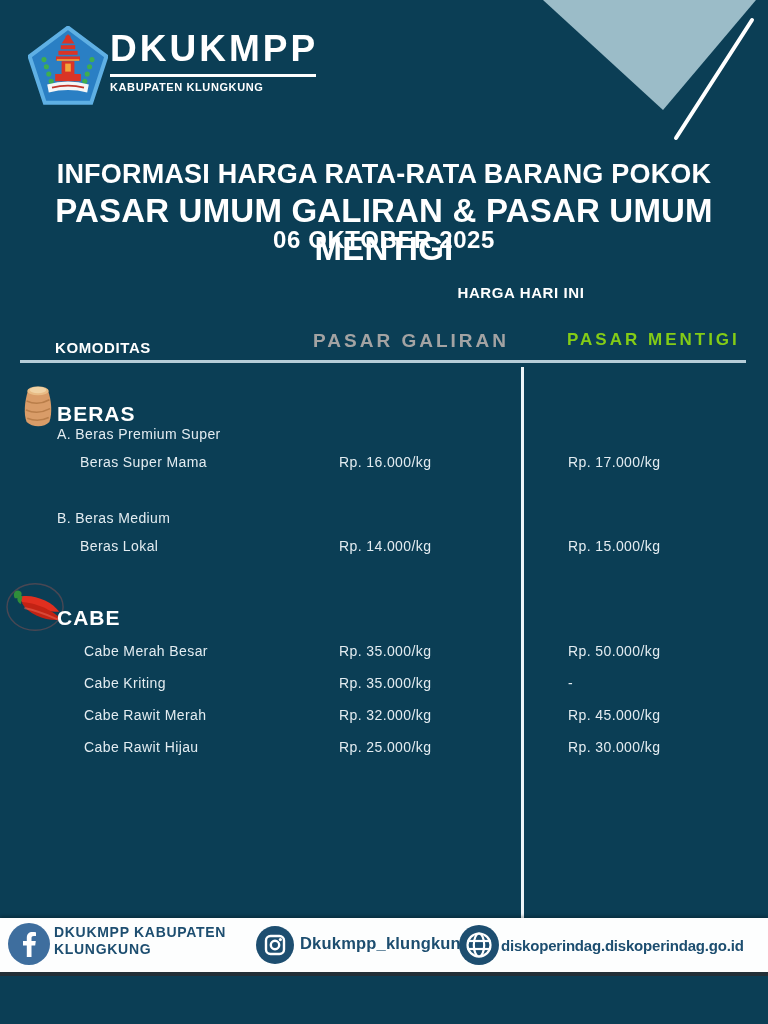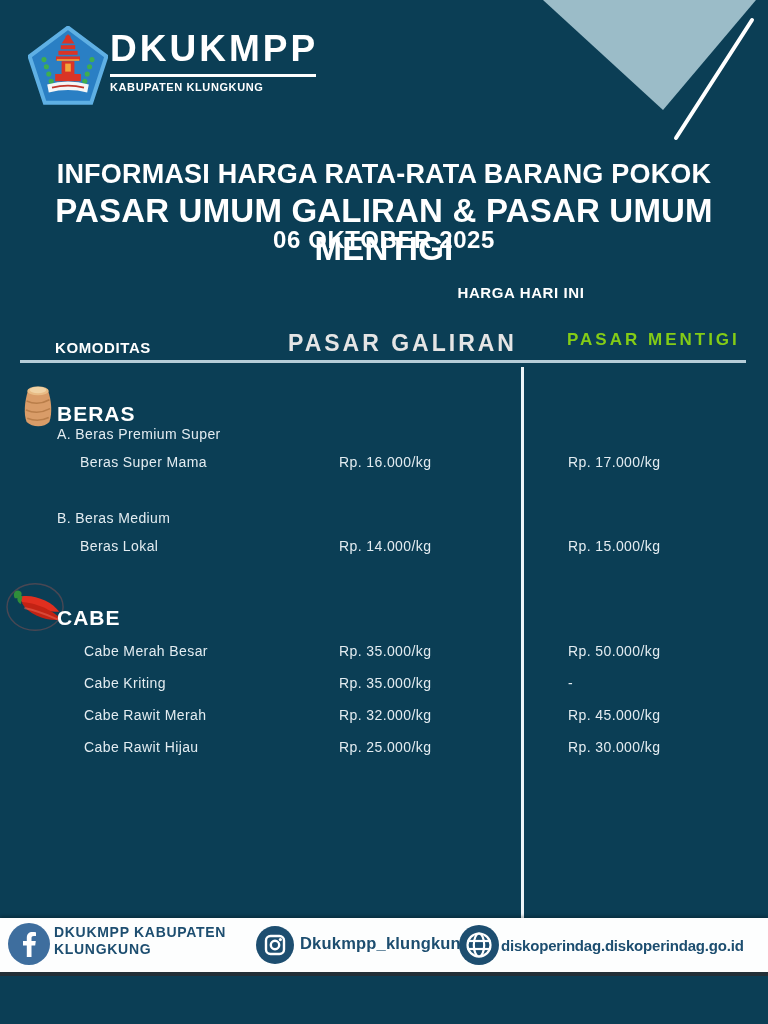--- a/index.html
+++ b/index.html
@@ -17,21 +17,21 @@
   .logo-sub { left:110px; top:81px; font-size:11px; font-weight:bold; letter-spacing:0.6px; color:#fff; }
 
   
   .title-line1 { left:0; top:159px; width:768px; text-align:center; font-size:27px; font-weight:800; letter-spacing:0.2px; }
   .title-line2 { left:0; top:192px; width:768px; text-align:center; font-size:33px; font-weight:800; letter-spacing:0.2px; }
   .title-date  { left:0; top:226px; width:768px; text-align:center; font-size:24px; font-weight:800; letter-spacing:0.6px; }
 
   
   .komoditas   { left:55px;  top:308px; font-size:15px; font-weight:800; letter-spacing:0.6px;margin-top:31px; }
   .harga-hdr   { left:295px; top:284px; width:452px; text-align:center; font-size:15px; font-weight:800; letter-spacing:0.6px; }
-  .col-galiran { left:288px; top:330px; font-size:23px; font-weight:600; letter-spacing:3px; color:#e5e5e5; }
+  .col-galiran { left:313px; top:330px; font-size:19px; font-weight:600; letter-spacing:3px; color:#a3a3a3; }
   .col-mentigi { left:567px; top:330px; font-size:17px; font-weight:600; letter-spacing:3px; color:#84cc16; }
   .hline { left:20px; top:360px; width:726px; height:3px; background:#b7cdd8; }
   .vline { left:521px; top:367px; width:3px; height:551px; background:#edf4f7; }
 
   
   .sec-label { font-size:21px; font-weight:800; letter-spacing:1px; color:#fff; }
   .row-text { font-size:14px; font-weight:400; letter-spacing:0.4px; color:#e3ecf1; }
   .cell-gal { left:339px; }
   .cell-men { left:568px; }
 

